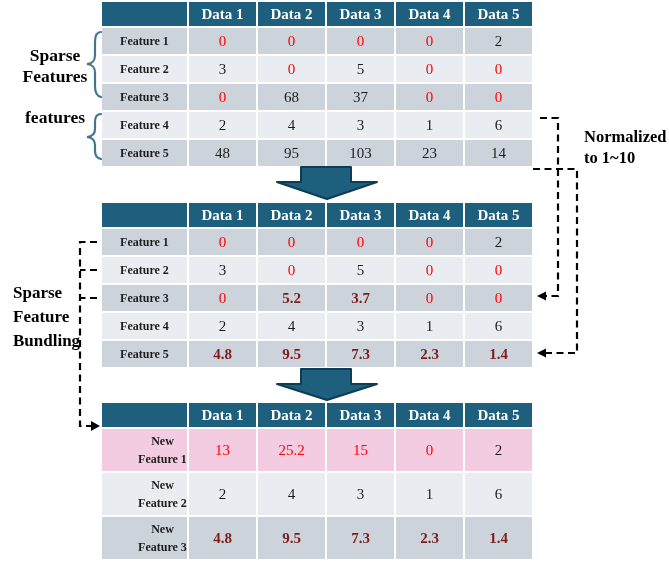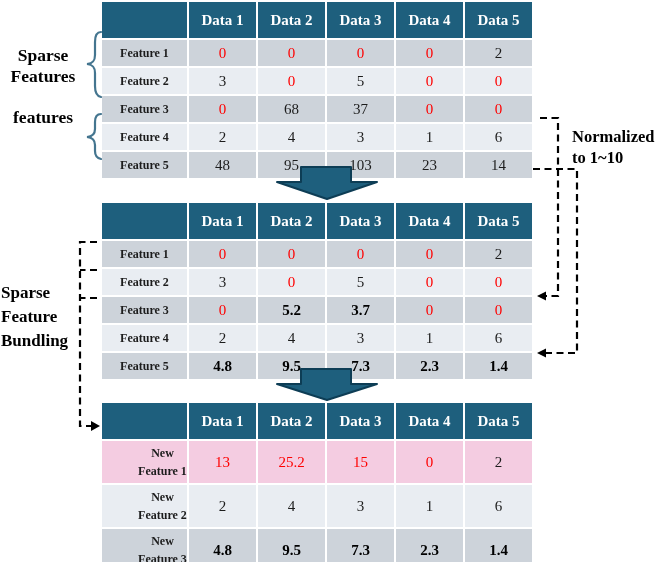--- a/index.html
+++ b/index.html
@@ -3,35 +3,35 @@
 <meta charset="utf-8">
 <style>
   html,body{margin:0;padding:0;background:#fff;}
   .stage{
     position:relative;width:669px;height:562px;background:#ffffff;
     font-family:"Liberation Serif","DejaVu Serif",serif;overflow:hidden;
   }
   table.dt{position:absolute;border-collapse:separate;border-spacing:2px;table-layout:fixed;}
   .dt th{
     background:#1e5f7d;color:#ffffff;font-size:15px;font-weight:bold;
-    height:36px;padding:0;text-align:center;font-family:Liberation Serif, serif;
+    height:24px;padding:0;text-align:center;font-family:Liberation Serif, serif;
   }
   .dt th.c0{width:85px;}
   .dt th.cd{width:67px;}
   .dt td{padding:0;text-align:center;font-size:15px;color:#1c1c1c;height:26px;vertical-align:middle;}
   .dt.big td{height:42px;}
   .dt td.lbl{font-weight:bold;font-size:12px;}
   .dt td.lbl .l2{line-height:18px;margin-left:36px;}
   tr.rg td{background:#cdd3da;}
   tr.rl td{background:#e9edf2;}
   tr.rp td{background:#f4cce1;}
   .red{color:#fe0000;}
-  .blu{color:#000000;font-weight:bold;text-align:right;}
+  .blu{color:#7f1d1d;font-weight:bold;text-align:right;}
   .blk{color:#1c1c1c;}
-  .ann{position:absolute;font-weight:bold;color:#000000;}
+  .ann{position:absolute;font-weight:bold;color:#000000;margin-left:12px;}
   svg.overlay{position:absolute;left:0;top:0;pointer-events:none;}
 </style>
 </head>
 <body>
 
 <div class="stage">
 
   <table class="dt" style="left:100px;top:0;">
     <tbody>
         <tr>

